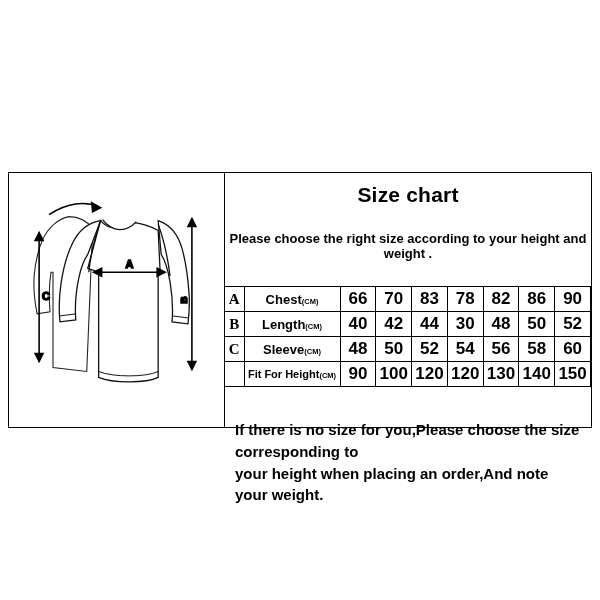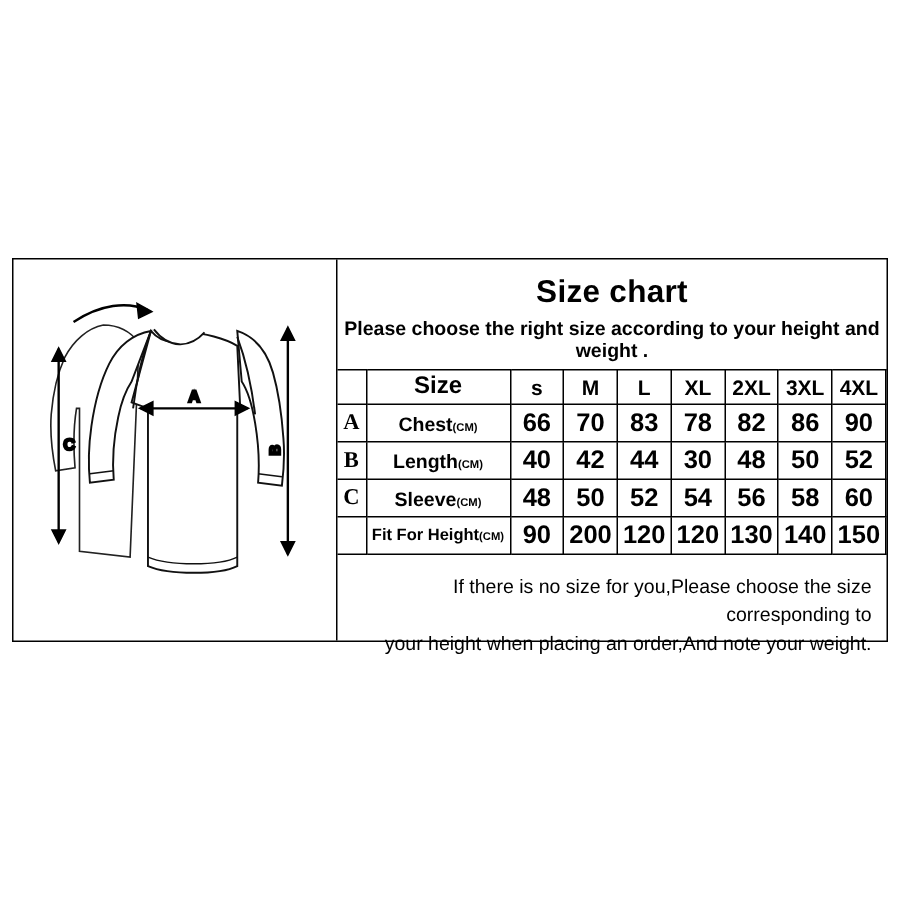--- a/index.html
+++ b/index.html
@@ -41,20 +41,21 @@
   }
   .illus svg { display:block; width:100%; height:100%; }
 
   
   .chart {
     position: relative;
     flex: 1;
     display: flex;
     flex-direction: column;
     box-sizing: border-box;
+    gap: 20px;
   }
 
   .chart-title {
     text-align: center;
     font-weight: bold;
     font-size: 21px;
     letter-spacing: .2px;
     padding: 10px 0 4px 0;
     color: #000;
   }
@@ -96,23 +97,23 @@
     font-weight: bold;
     text-align: center;
   }
   .rowlabel .unit { font-size: 7.5px; font-weight: bold; }
   .rowlabel.small { font-size: 11px; }
   .hdr-size { font-size: 16px; font-weight: bold; text-align: center; }
   .hdr-val  { font-size: 14px; font-weight: bold; }
   .val { font-size: 17px; font-weight: bold; margin-left: 16px; }
 
   .chart-note {
-    text-align: right;
-    font-size: 13px;
-    font-weight: normal;
+    text-align: left;
+    font-size: 15px;
+    font-weight: bold;
     line-height: 1.45;
     padding: 12px 10px 0 10px;
     color: #000;
   }
 
   .nb { border-left: none !important; }
 </style>
 </head>
 <body>
 
@@ -178,31 +179,20 @@
         </g>
       </svg>
     </div>
 
     <div class="chart">
       <div class="chart-title">Size chart</div>
       <div class="chart-sub">Please choose the right size according to your height and weight .</div>
 
       <table class="sizes">
         <tbody>
-            <tr>
-          <td class="col-letter nb"></td>
-          <td class="col-label hdr-size">Size</td>
-          <td class="col-val hdr-val">s</td>
-          <td class="col-val hdr-val">M</td>
-          <td class="col-val hdr-val">L</td>
-          <td class="col-val hdr-val">XL</td>
-          <td class="col-val hdr-val">2XL</td>
-          <td class="col-val hdr-val">3XL</td>
-          <td class="col-val hdr-val">4XL</td>
-        </tr>
 
         <tr>
           <td class="col-letter nb letter">A</td>
           <td class="col-label rowlabel"><span>Chest</span><span class="unit">(CM)</span></td>
           <td class="val">66</td>
           <td class="val">70</td>
           <td class="val">83</td>
           <td class="val">78</td>
           <td class="val">82</td>
           <td class="val">86</td>
@@ -230,21 +220,21 @@
           <td class="val">54</td>
           <td class="val">56</td>
           <td class="val">58</td>
           <td class="val">60</td>
         </tr>
 
         <tr>
           <td class="col-letter nb letter"></td>
           <td class="col-label rowlabel small"><span>Fit For Height</span><span class="unit">(CM)</span></td>
           <td class="val">90</td>
-          <td class="val">200</td>
+          <td class="val">100</td>
           <td class="val">120</td>
           <td class="val">120</td>
           <td class="val">130</td>
           <td class="val">140</td>
           <td class="val">150</td>
         </tr>
       </tbody>
         </table>
 
       <div class="chart-note">

